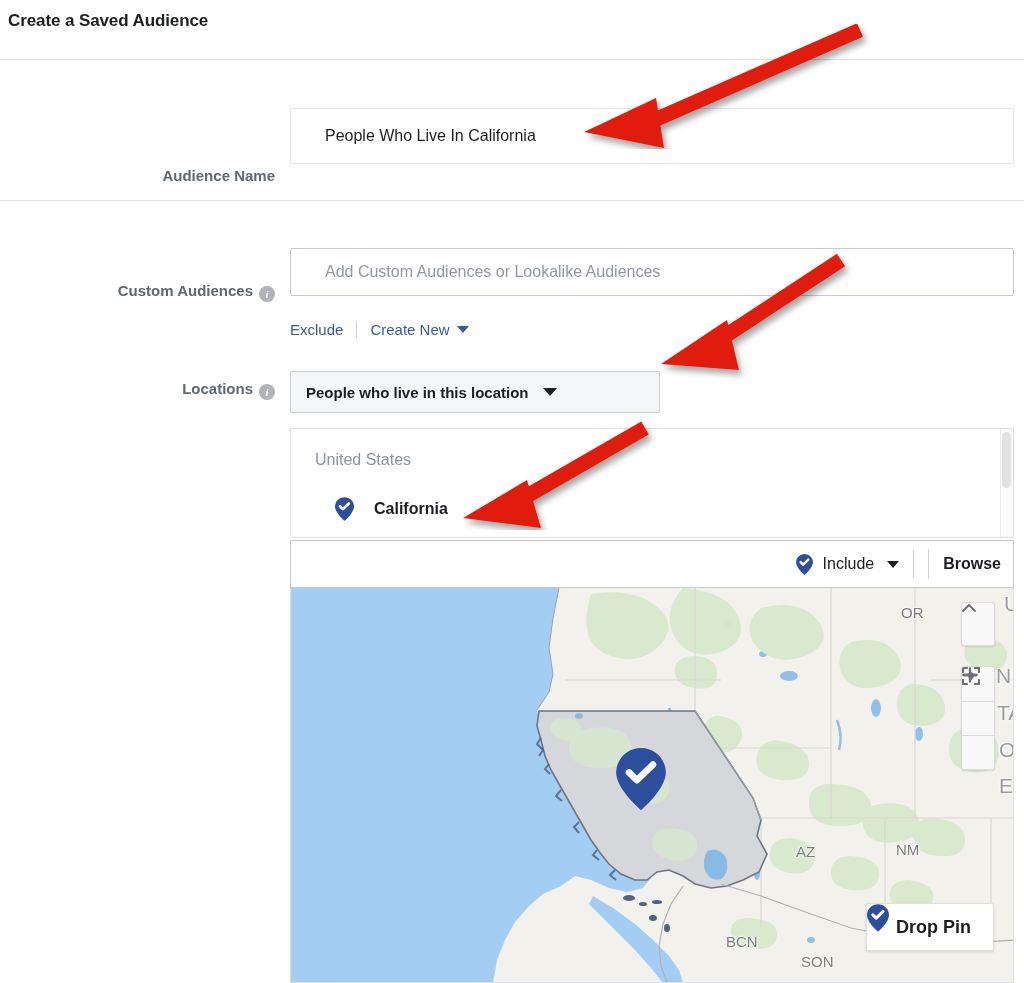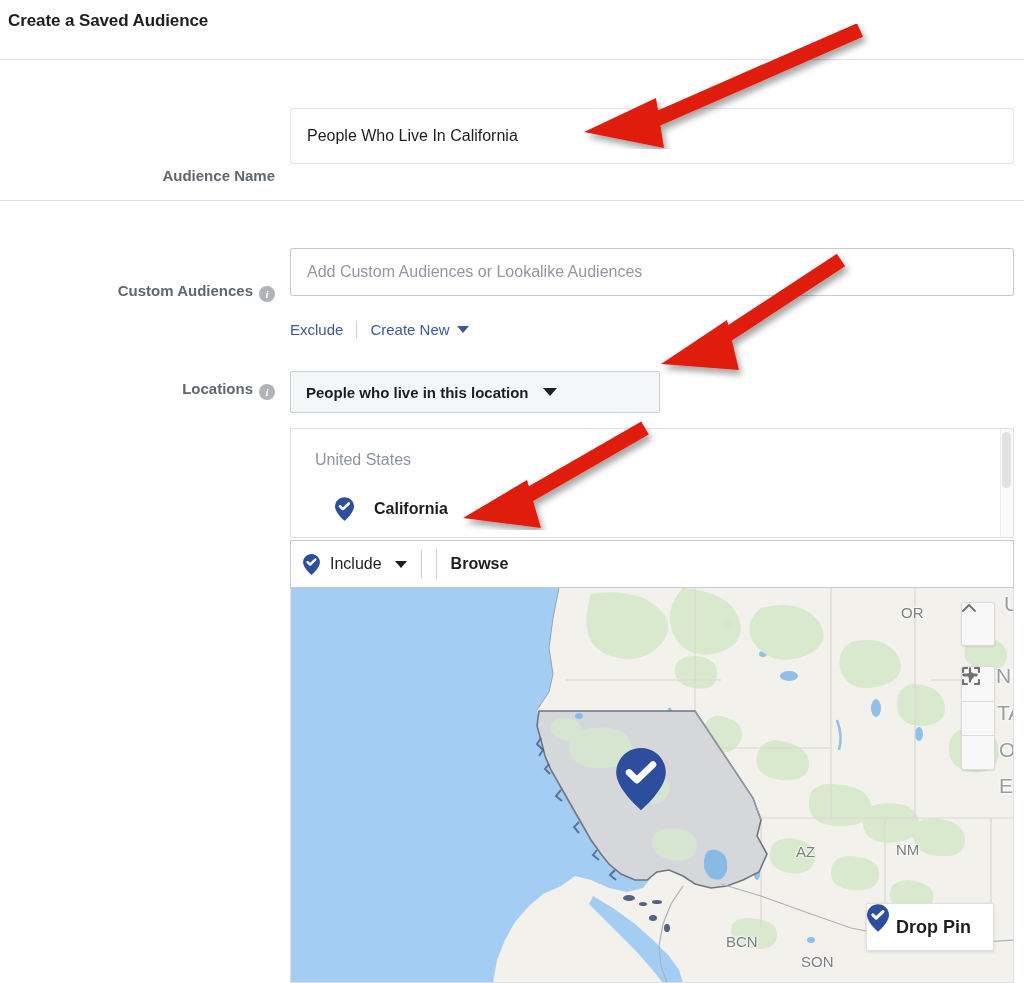--- a/index.html
+++ b/index.html
@@ -42,21 +42,21 @@
     line-height: 16px; text-align: center;
     font-family: "Liberation Serif", serif;
   }
 
   .textinput {
     position: absolute;
     border: 1px solid #e4e6eb;
     background: #ffffff;
     border-radius: 2px;
     font-size: 16px; color: #1c1e21;
-    padding: 0 16px;
+    padding: 0 34px;
     display: flex; align-items: center;
     font-family: "Liberation Sans", sans-serif;
   }
   .textinput.lavender { border-color: #c3cbdb; }
   .textinput .ph { color: #9197a3; }
 
   
   .linkrow {
     position: absolute;
     display: flex; align-items: center;
@@ -124,20 +124,21 @@
     background: #e2e2e2;
   }
 
   
   .incbar {
     position: absolute;
     border: 1px solid #c3cbdb;
     background: #ffffff;
     display: flex; align-items: center;
     padding: 0 12px;
+    justify-content: flex-end;
   }
   .incbar .inc-label {
     font-size: 16px; color: #1c1e21; margin-left: 10px;
   }
   .caret-sm {
     display: inline-block; margin-left: 13px;
     width: 0; height: 0;
     border-left: 6px solid transparent;
     border-right: 6px solid transparent;
     border-top: 7px solid #1c1e21;

